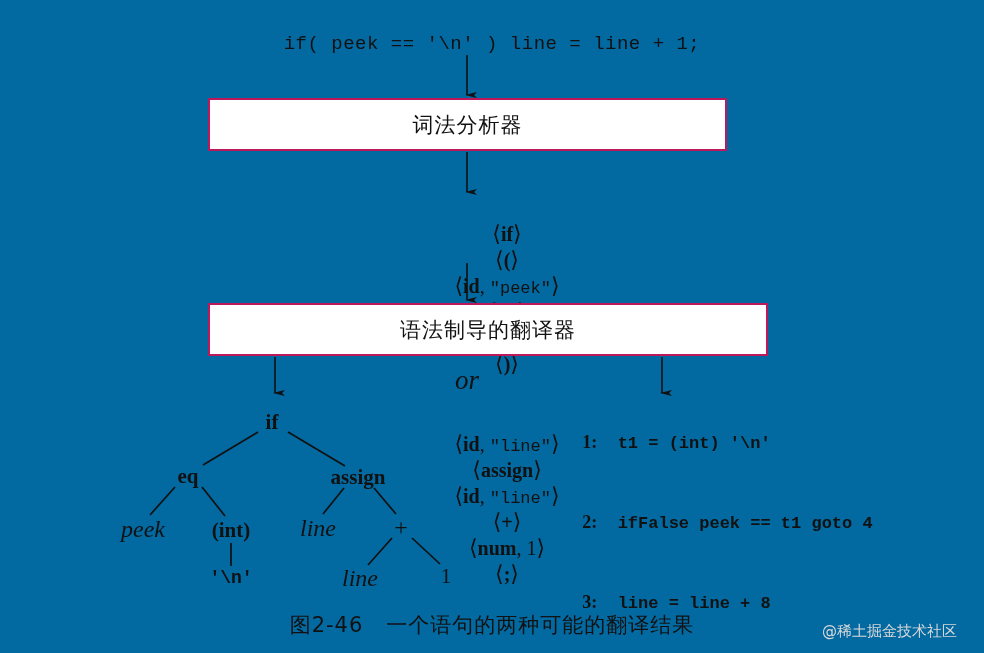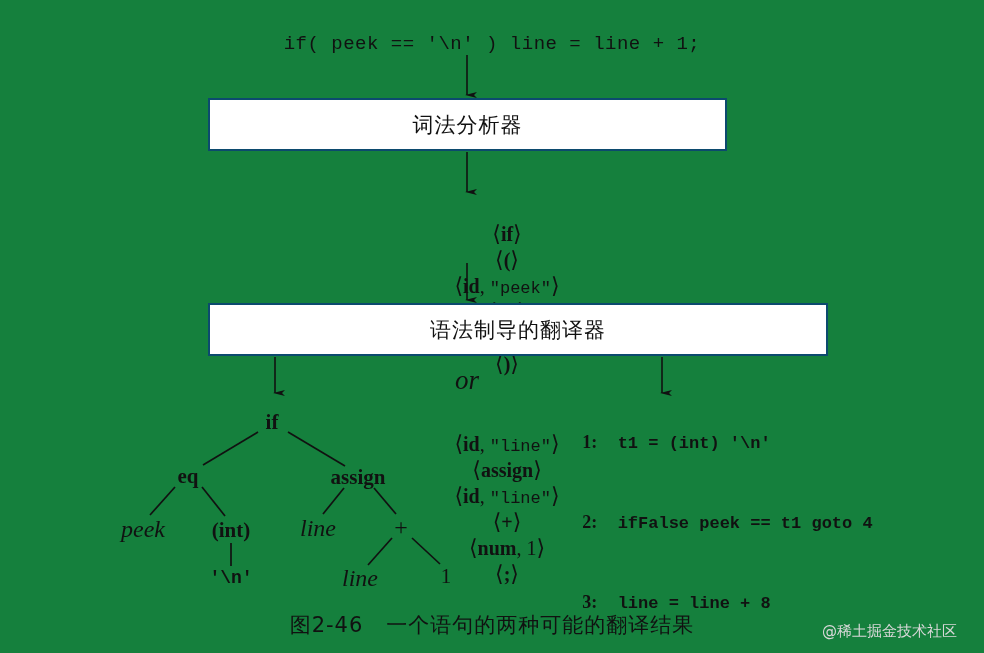--- a/index.html
+++ b/index.html
@@ -8,37 +8,37 @@
     background: #ffffff;
   }
   body {
     font-family: "Liberation Serif", serif;
     color: #000000;
   }
   #page {
     position: relative;
     width: 984px;
     height: 653px;
-    background: #15803d;
+    background: #0369a1;
     overflow: hidden;
   }
   .abs { position: absolute; }
 
   
   .srccode {
     font-family: "Liberation Mono", "DejaVu Sans Mono", monospace;
     font-size: 19px;
     letter-spacing: 0.5px;
     white-space: pre;
     color: #111;
   }
 
   
   .procbox {
-    border: 2px solid #0c4a6e;
+    border: 2px solid #be185d;
     background: #ffffff;
     box-sizing: border-box;
     display: flex;
     align-items: center;
     justify-content: center;
   }
   .procbox .boxlabel {
     font-family: "DejaVu Sans", "Liberation Sans", sans-serif;
     font-size: 21px;
     letter-spacing: 1px;
@@ -143,21 +143,21 @@
     <div class="tokens" style="margin-top:8px;">
       <span class="ang">⟨</span><b>id</b>, <span class="mono-in">"line"</span><span class="ang">⟩</span>
       <span class="ang">⟨</span><b>assign</b><span class="ang">⟩</span>
       <span class="ang">⟨</span><b>id</b>, <span class="mono-in">"line"</span><span class="ang">⟩</span>
       <span class="ang">⟨</span><b>+</b><span class="ang">⟩</span>
       <span class="ang">⟨</span><b>num</b>, 1<span class="ang">⟩</span>
       <span class="ang">⟨</span><b>;</b><span class="ang">⟩</span>
     </div>
   </div>
 
-  <div class="abs procbox" style="left:208px; top:303px; width:620px; height:53px;">
+  <div class="abs procbox" style="left:208px; top:303px; width:560px; height:53px;">
     <span class="boxlabel">语法制导的翻译器</span>
   </div>
 
   <div class="abs orlabel" style="left:455px; top:365px;">or</div>
 
   <svg class="overlay" viewBox="0 0 984 653">
     <defs>
       <marker id="ah" markerWidth="10" markerHeight="12" refX="3" refY="10" orient="auto" markerUnits="userSpaceOnUse">
         <path d="M0,0 L3,12 L6,0 L3,3 Z" fill="#111111"></path>
       </marker>

